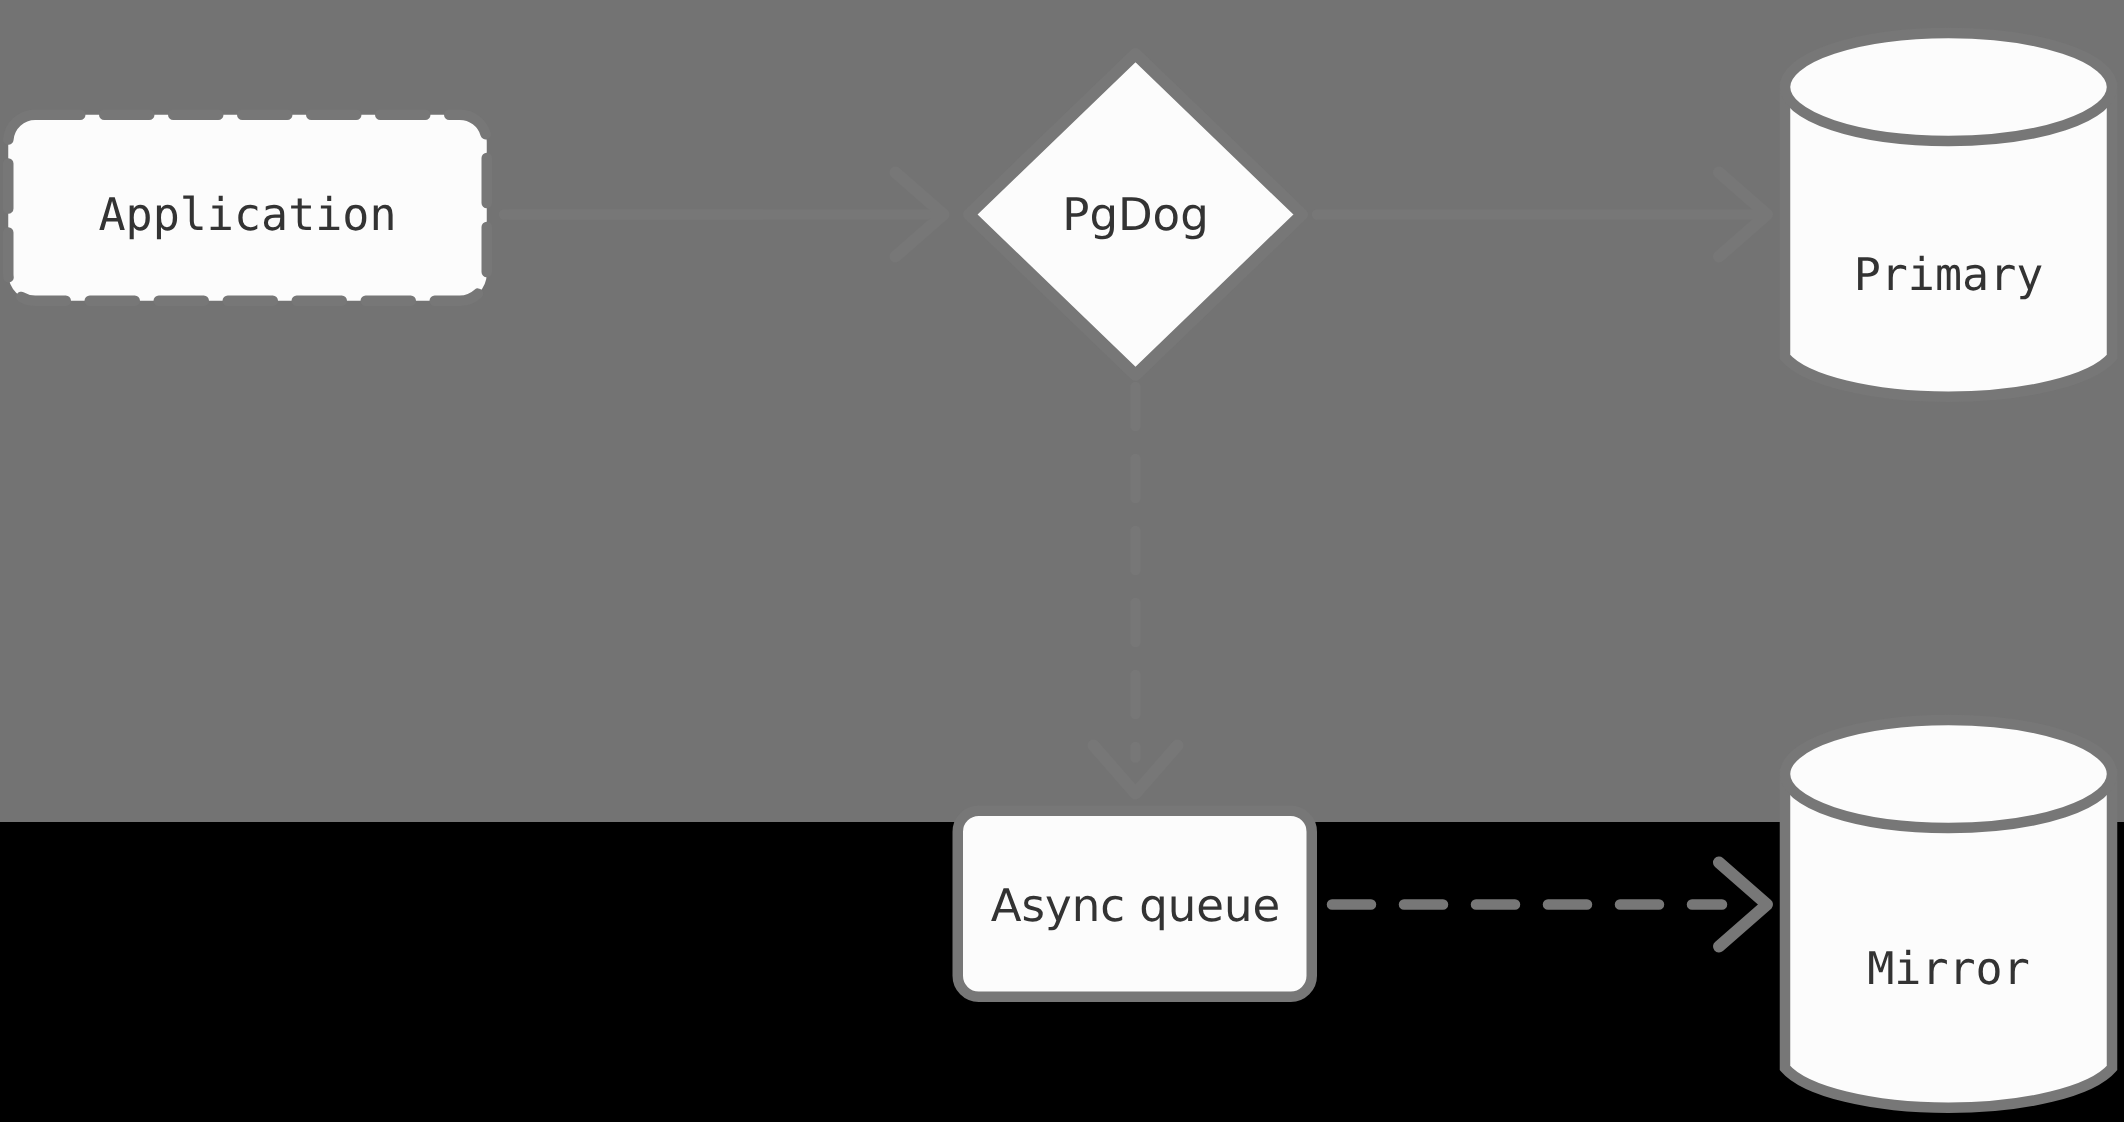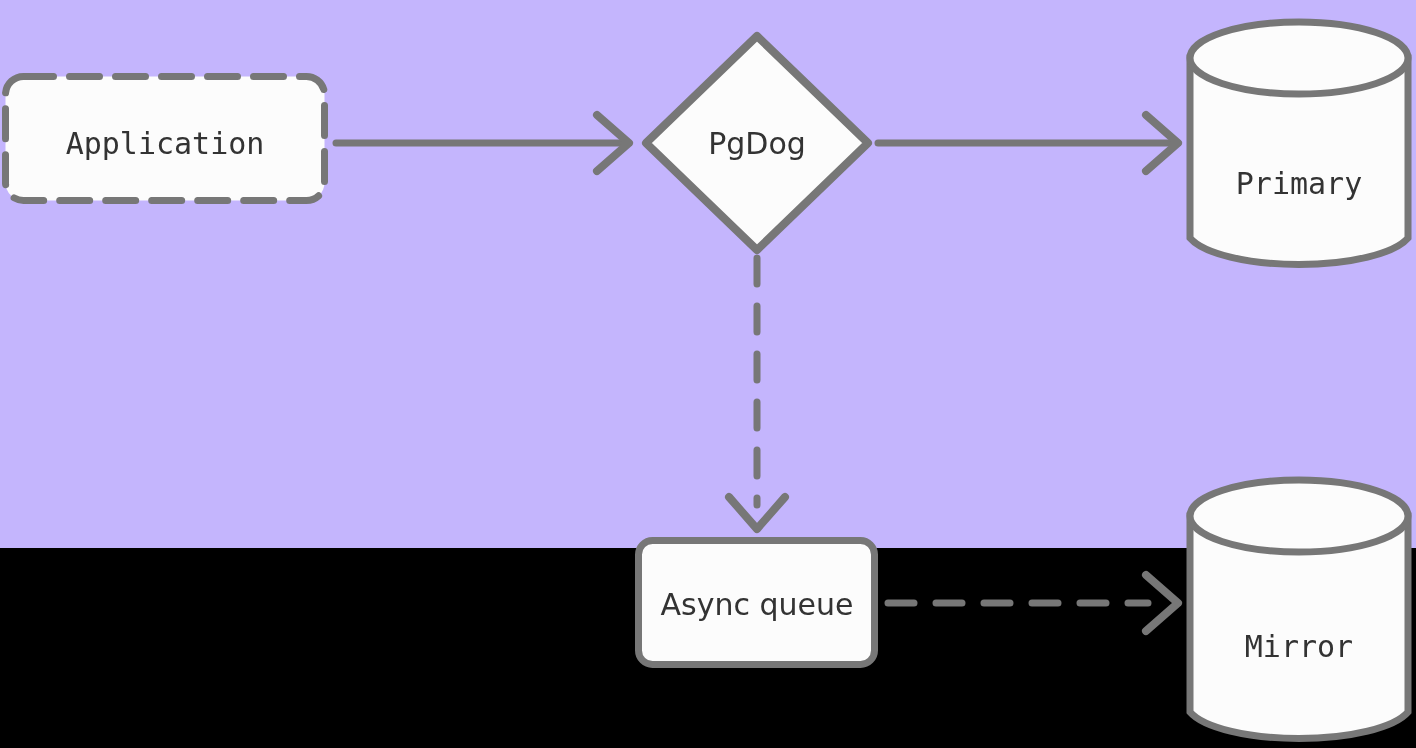--- a/index.html
+++ b/index.html
@@ -11,21 +11,21 @@
   body {
     width: 1416px;
     height: 748px;
     overflow: hidden;
     font-family: "DejaVu Sans Mono", "Liberation Mono", monospace;
   }
   #diagram-root {
     position: relative;
     width: 1416px;
     height: 548px;
-    background: #c4b5fd;
+    background: #737373;
   }
   svg.canvas {
     position: absolute;
     top: 0;
     left: 0;
     width: 1416px;
     height: 748px;
     display: block;
   }
   text.node-label {

